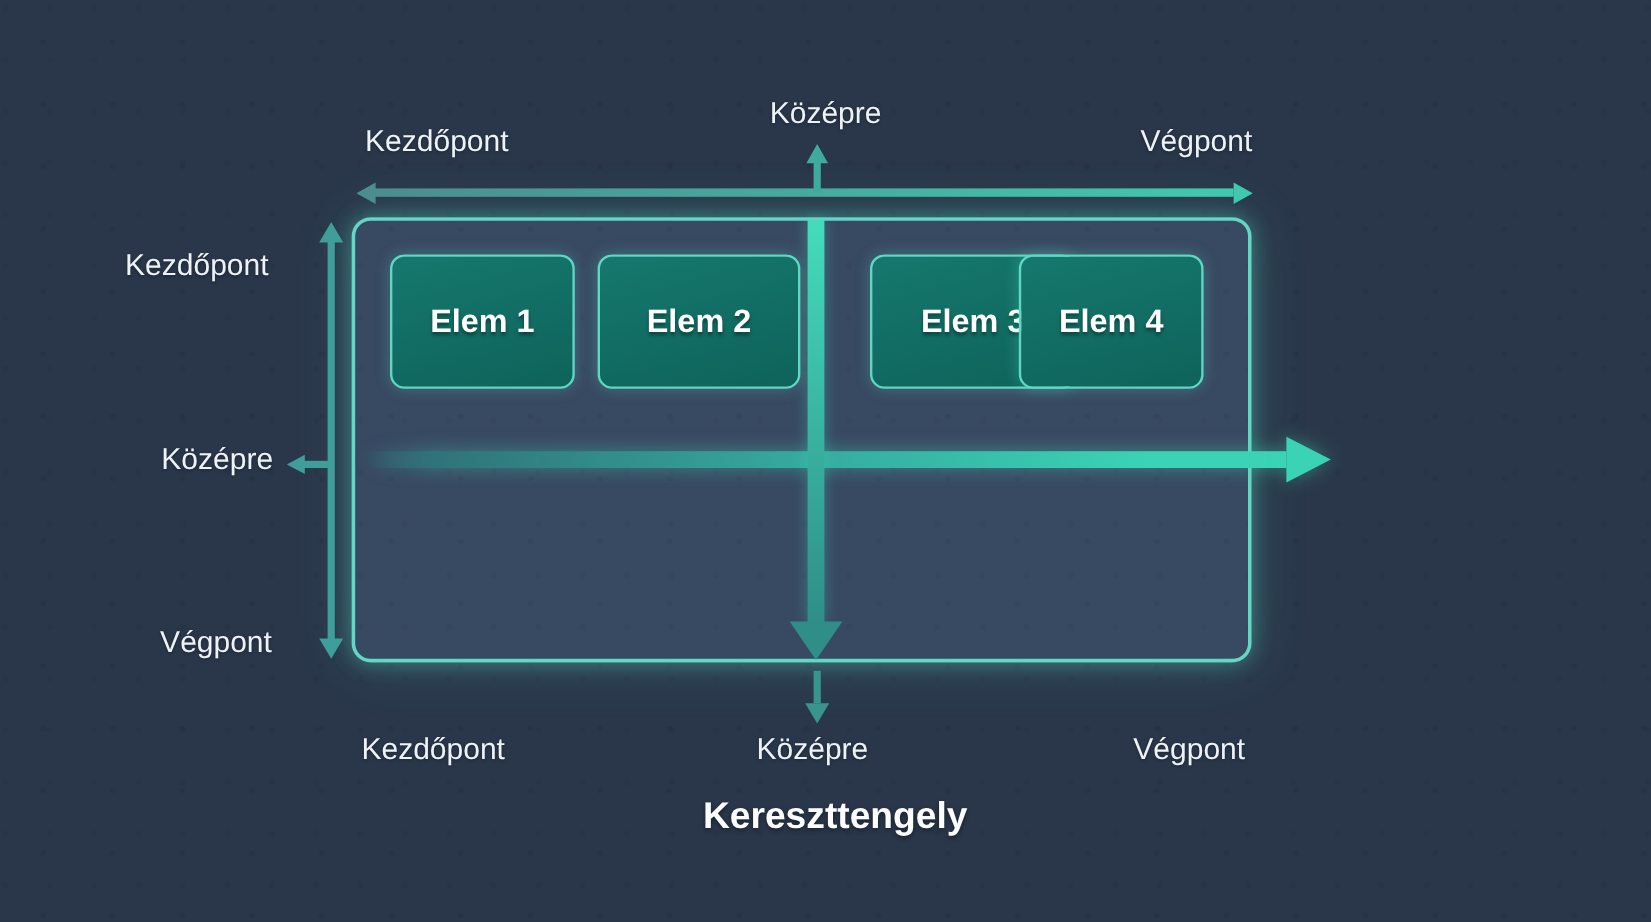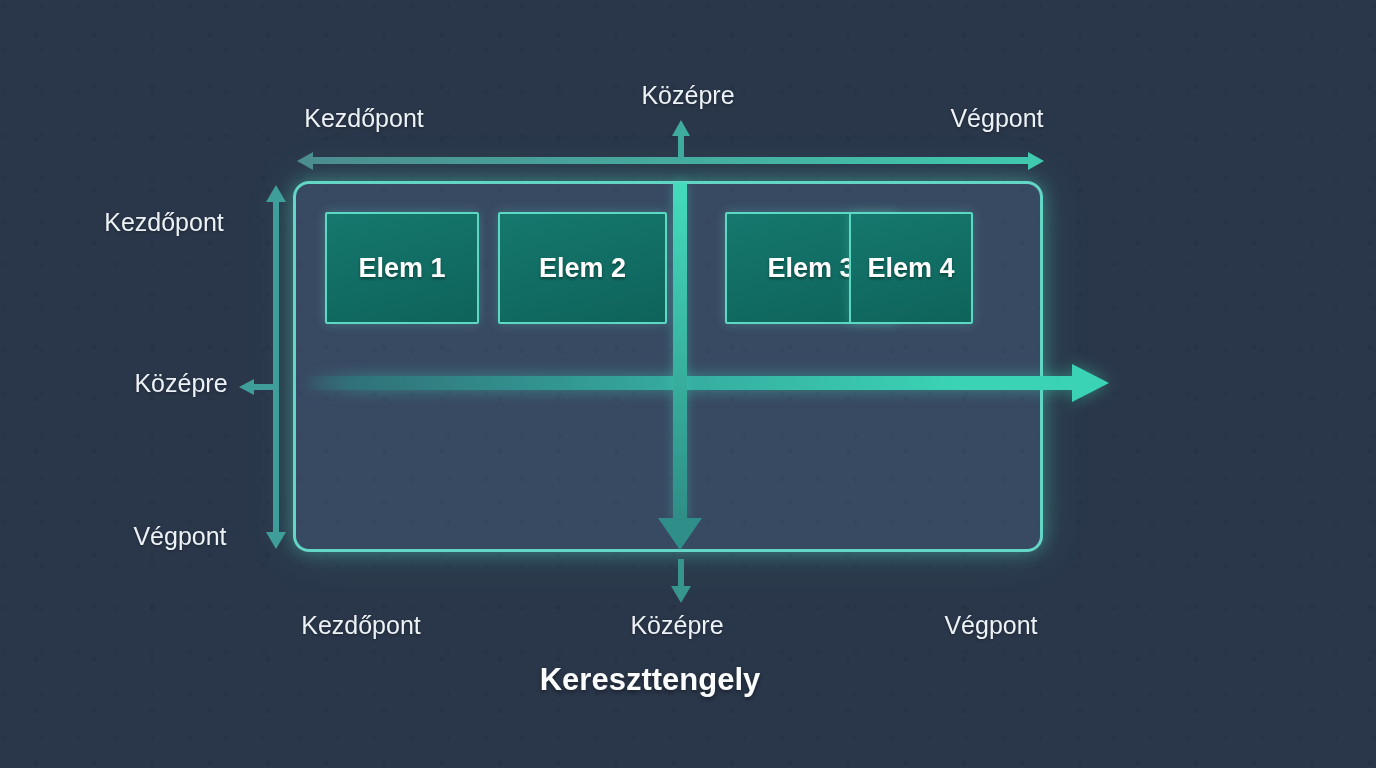--- a/index.html
+++ b/index.html
@@ -24,21 +24,21 @@
     text-shadow:0 2px 4px rgba(0,0,0,0.45);
   }
   .container-box{
     position:absolute;left:293px;top:181px;width:750px;height:371px;
     border:3px solid rgba(102,222,203,0.95);border-radius:16px;
     background:rgba(132,166,222,0.16);
     box-shadow:0 0 18px rgba(86,224,199,0.40),0 0 48px rgba(86,224,199,0.16);
     box-sizing:border-box;
   }
   .flex-item{
-    position:absolute;top:212px;height:112px;border-radius:2px;
+    position:absolute;top:212px;height:112px;border-radius:12px;
     background:linear-gradient(165deg,#15786e 0%,#0e635a 100%);
     border:2px solid #5cd8c3;box-sizing:border-box;
     box-shadow:0 0 12px rgba(92,216,195,0.30);
     display:flex;align-items:center;justify-content:center;
     font-size:27px;font-weight:700;color:#ffffff;
     text-shadow:0 2px 3px rgba(0,0,0,0.40);
     z-index:5;
   }
   .line{position:absolute;}
   .tri{position:absolute;width:0;height:0;}
@@ -74,21 +74,21 @@
   .down-head{left:671px;top:586px;border-left:10px solid transparent;
     border-right:10px solid transparent;border-top:17px solid #38958e;}
   
   .main-line{left:302px;top:376px;width:770px;height:14px;
     background:linear-gradient(90deg,rgba(47,117,123,0) 0%,rgba(47,117,123,0.9) 8%,#35a79c 45%,#3ad3b5 85%);
     z-index:3;filter:drop-shadow(0 0 8px rgba(64,215,180,0.45));}
   .main-head{left:1072px;top:364px;border-top:19px solid transparent;
     border-bottom:19px solid transparent;border-left:37px solid #3ad3b5;
     z-index:3;filter:drop-shadow(0 0 8px rgba(64,215,180,0.45));}
   .main-title{left:1122px;top:383px;transform:translateY(-50%);font-size:37px;}
-  .cross-title{left:650px;top:680px;transform:translate(-50%,-50%);font-size:31px;}
+  .cross-title{left:696px;top:680px;transform:translate(-50%,-50%);font-size:31px;}
 </style>
 </head>
 <body>
 
 <div class="canvas">
 
   <div class="container-box"></div>
 
   <div class="line top-line"></div>
   <div class="tri top-head-left"></div>
@@ -115,21 +115,21 @@
 
   <div class="flex-item" style="left:325px;width:154px;">
     <span>Elem 1</span>
   </div>
   <div class="flex-item" style="left:498px;width:169px;">
     <span>Elem 2</span>
   </div>
   <div class="flex-item" style="left:725px;width:172px;">
     <span>Elem 3</span>
   </div>
-  <div class="flex-item" style="left:849px;width:124px;">
+  <div class="flex-item" style="left:849px;width:154px;">
     <span>Elem 4</span>
   </div>
 
   <span class="label" style="left:364px;top:118px;">Kezdőpont</span>
   <span class="label" style="left:688px;top:95px;">Középre</span>
   <span class="label" style="left:997px;top:118px;">Végpont</span>
 
   <span class="label" style="left:164px;top:222px;">Kezdőpont</span>
   <span class="label" style="left:181px;top:383px;">Középre</span>
   <span class="label" style="left:180px;top:536px;">Végpont</span>

